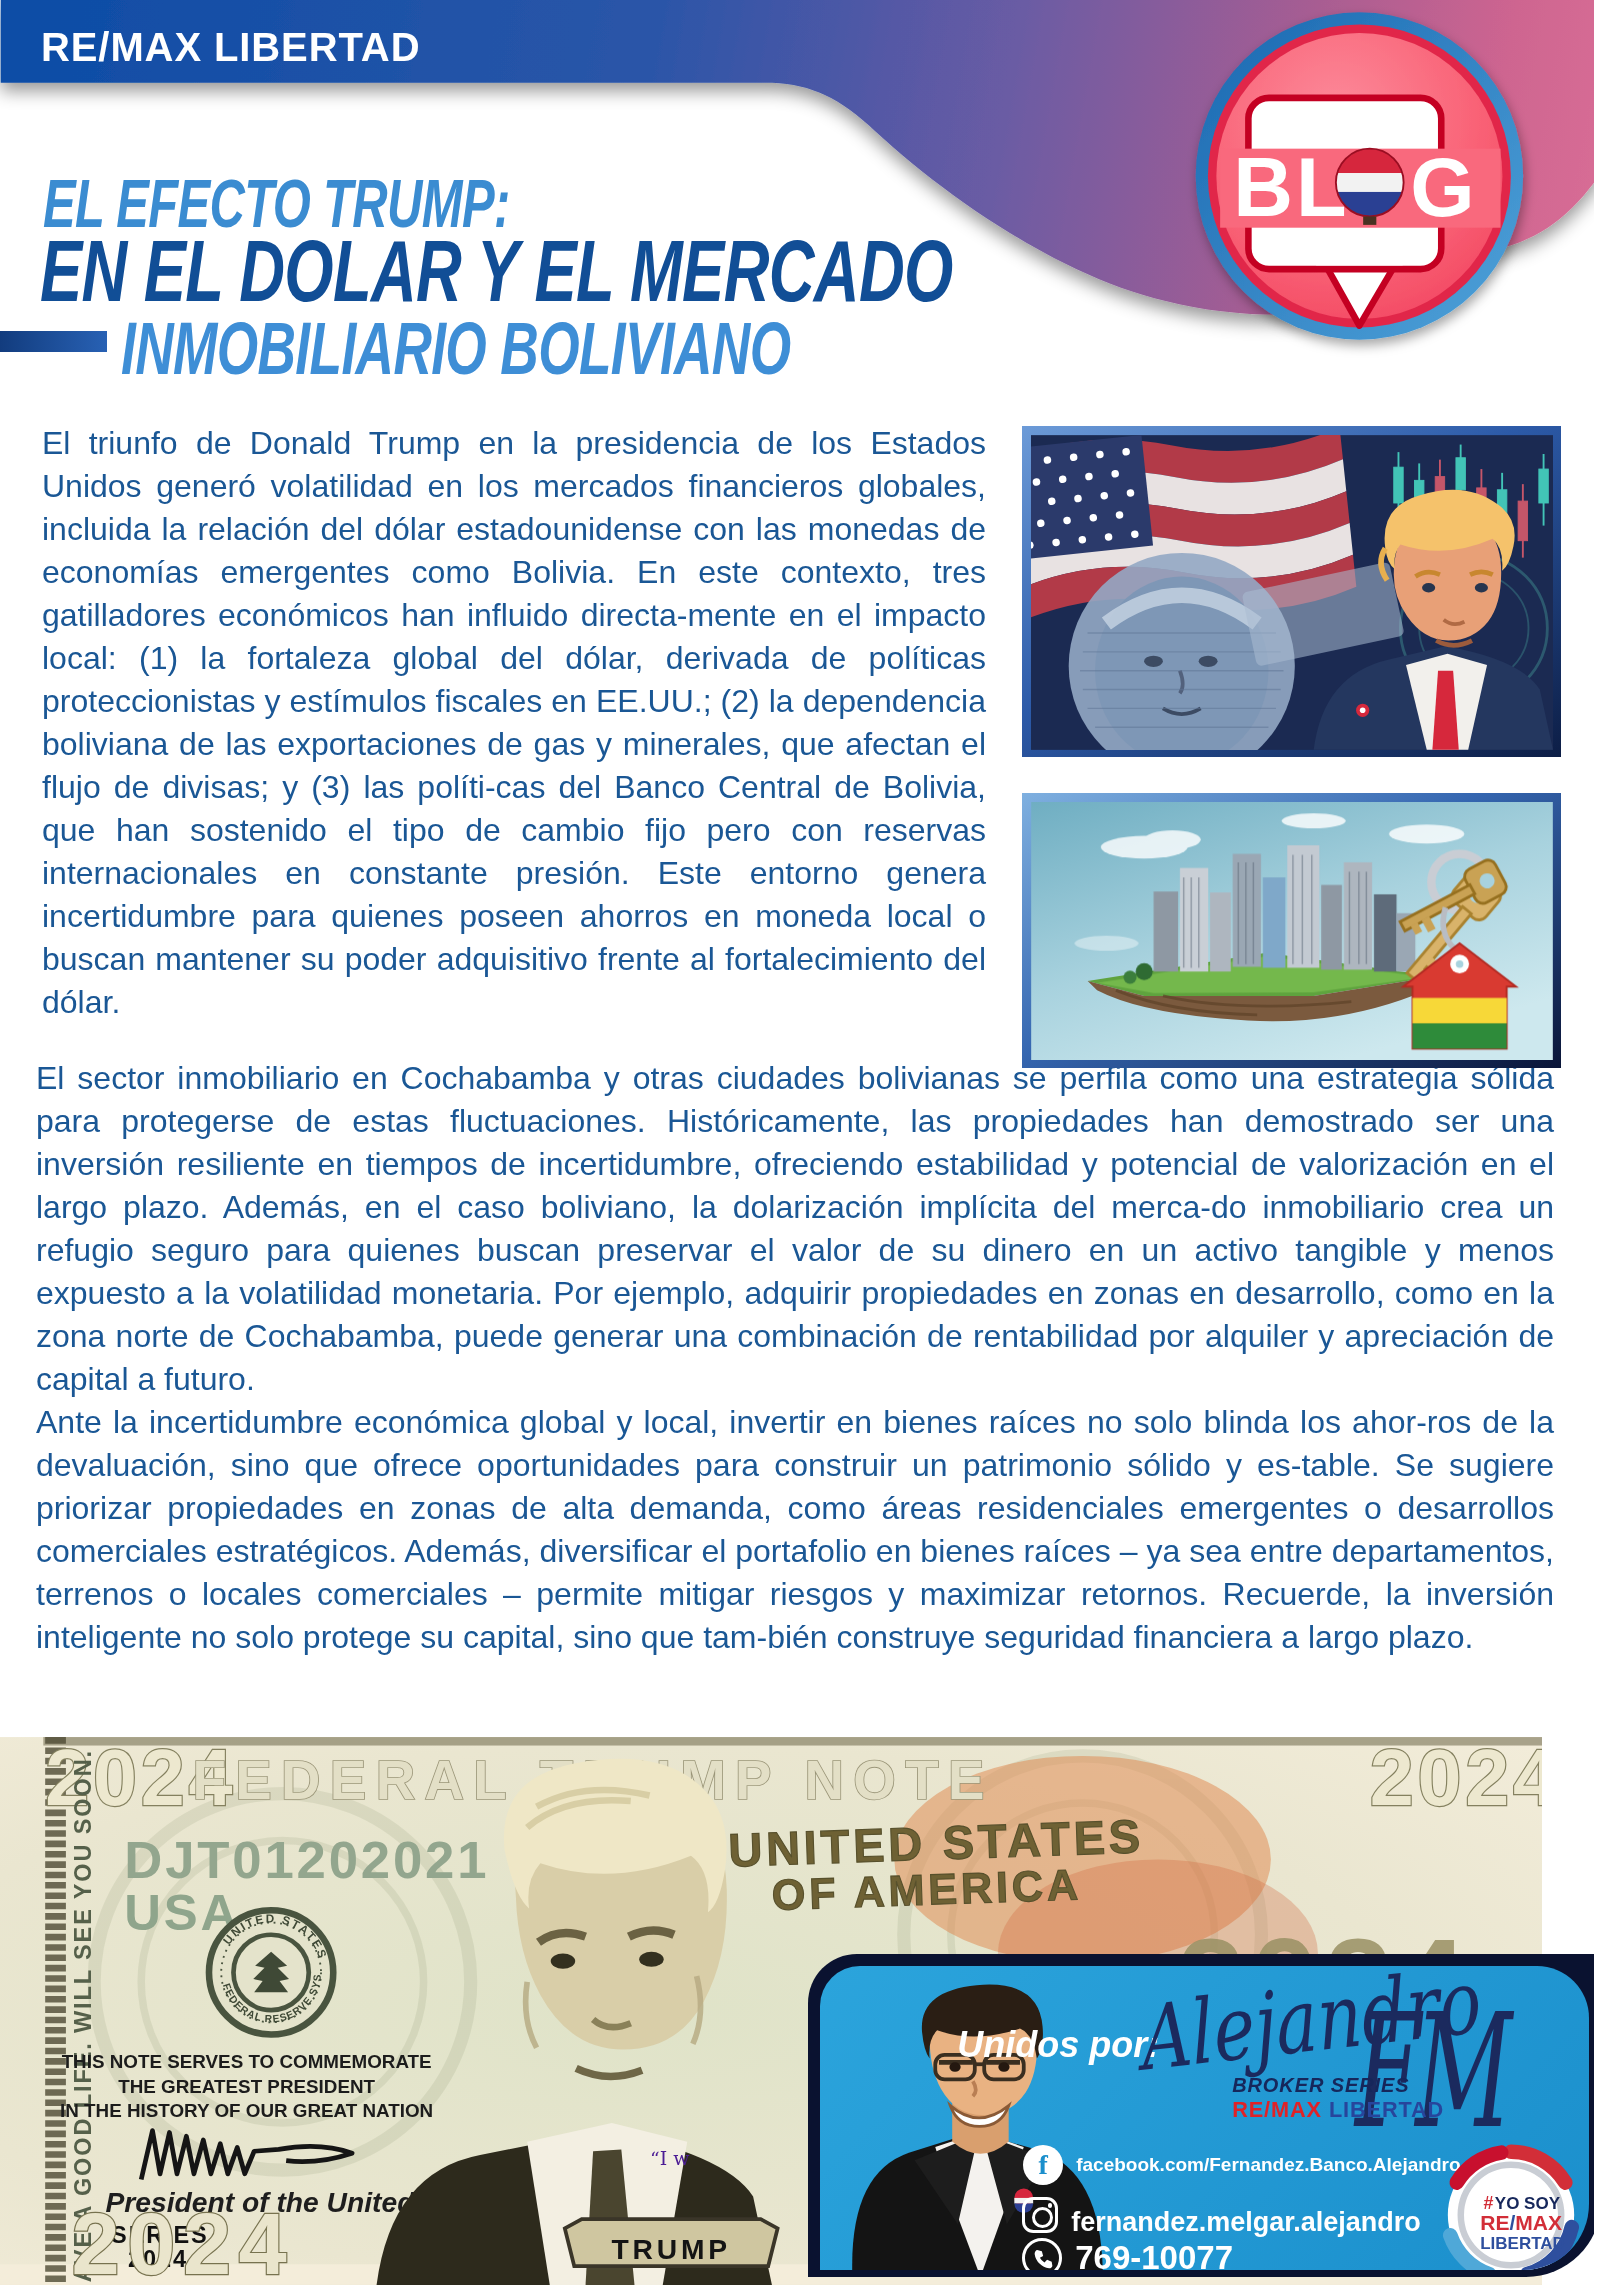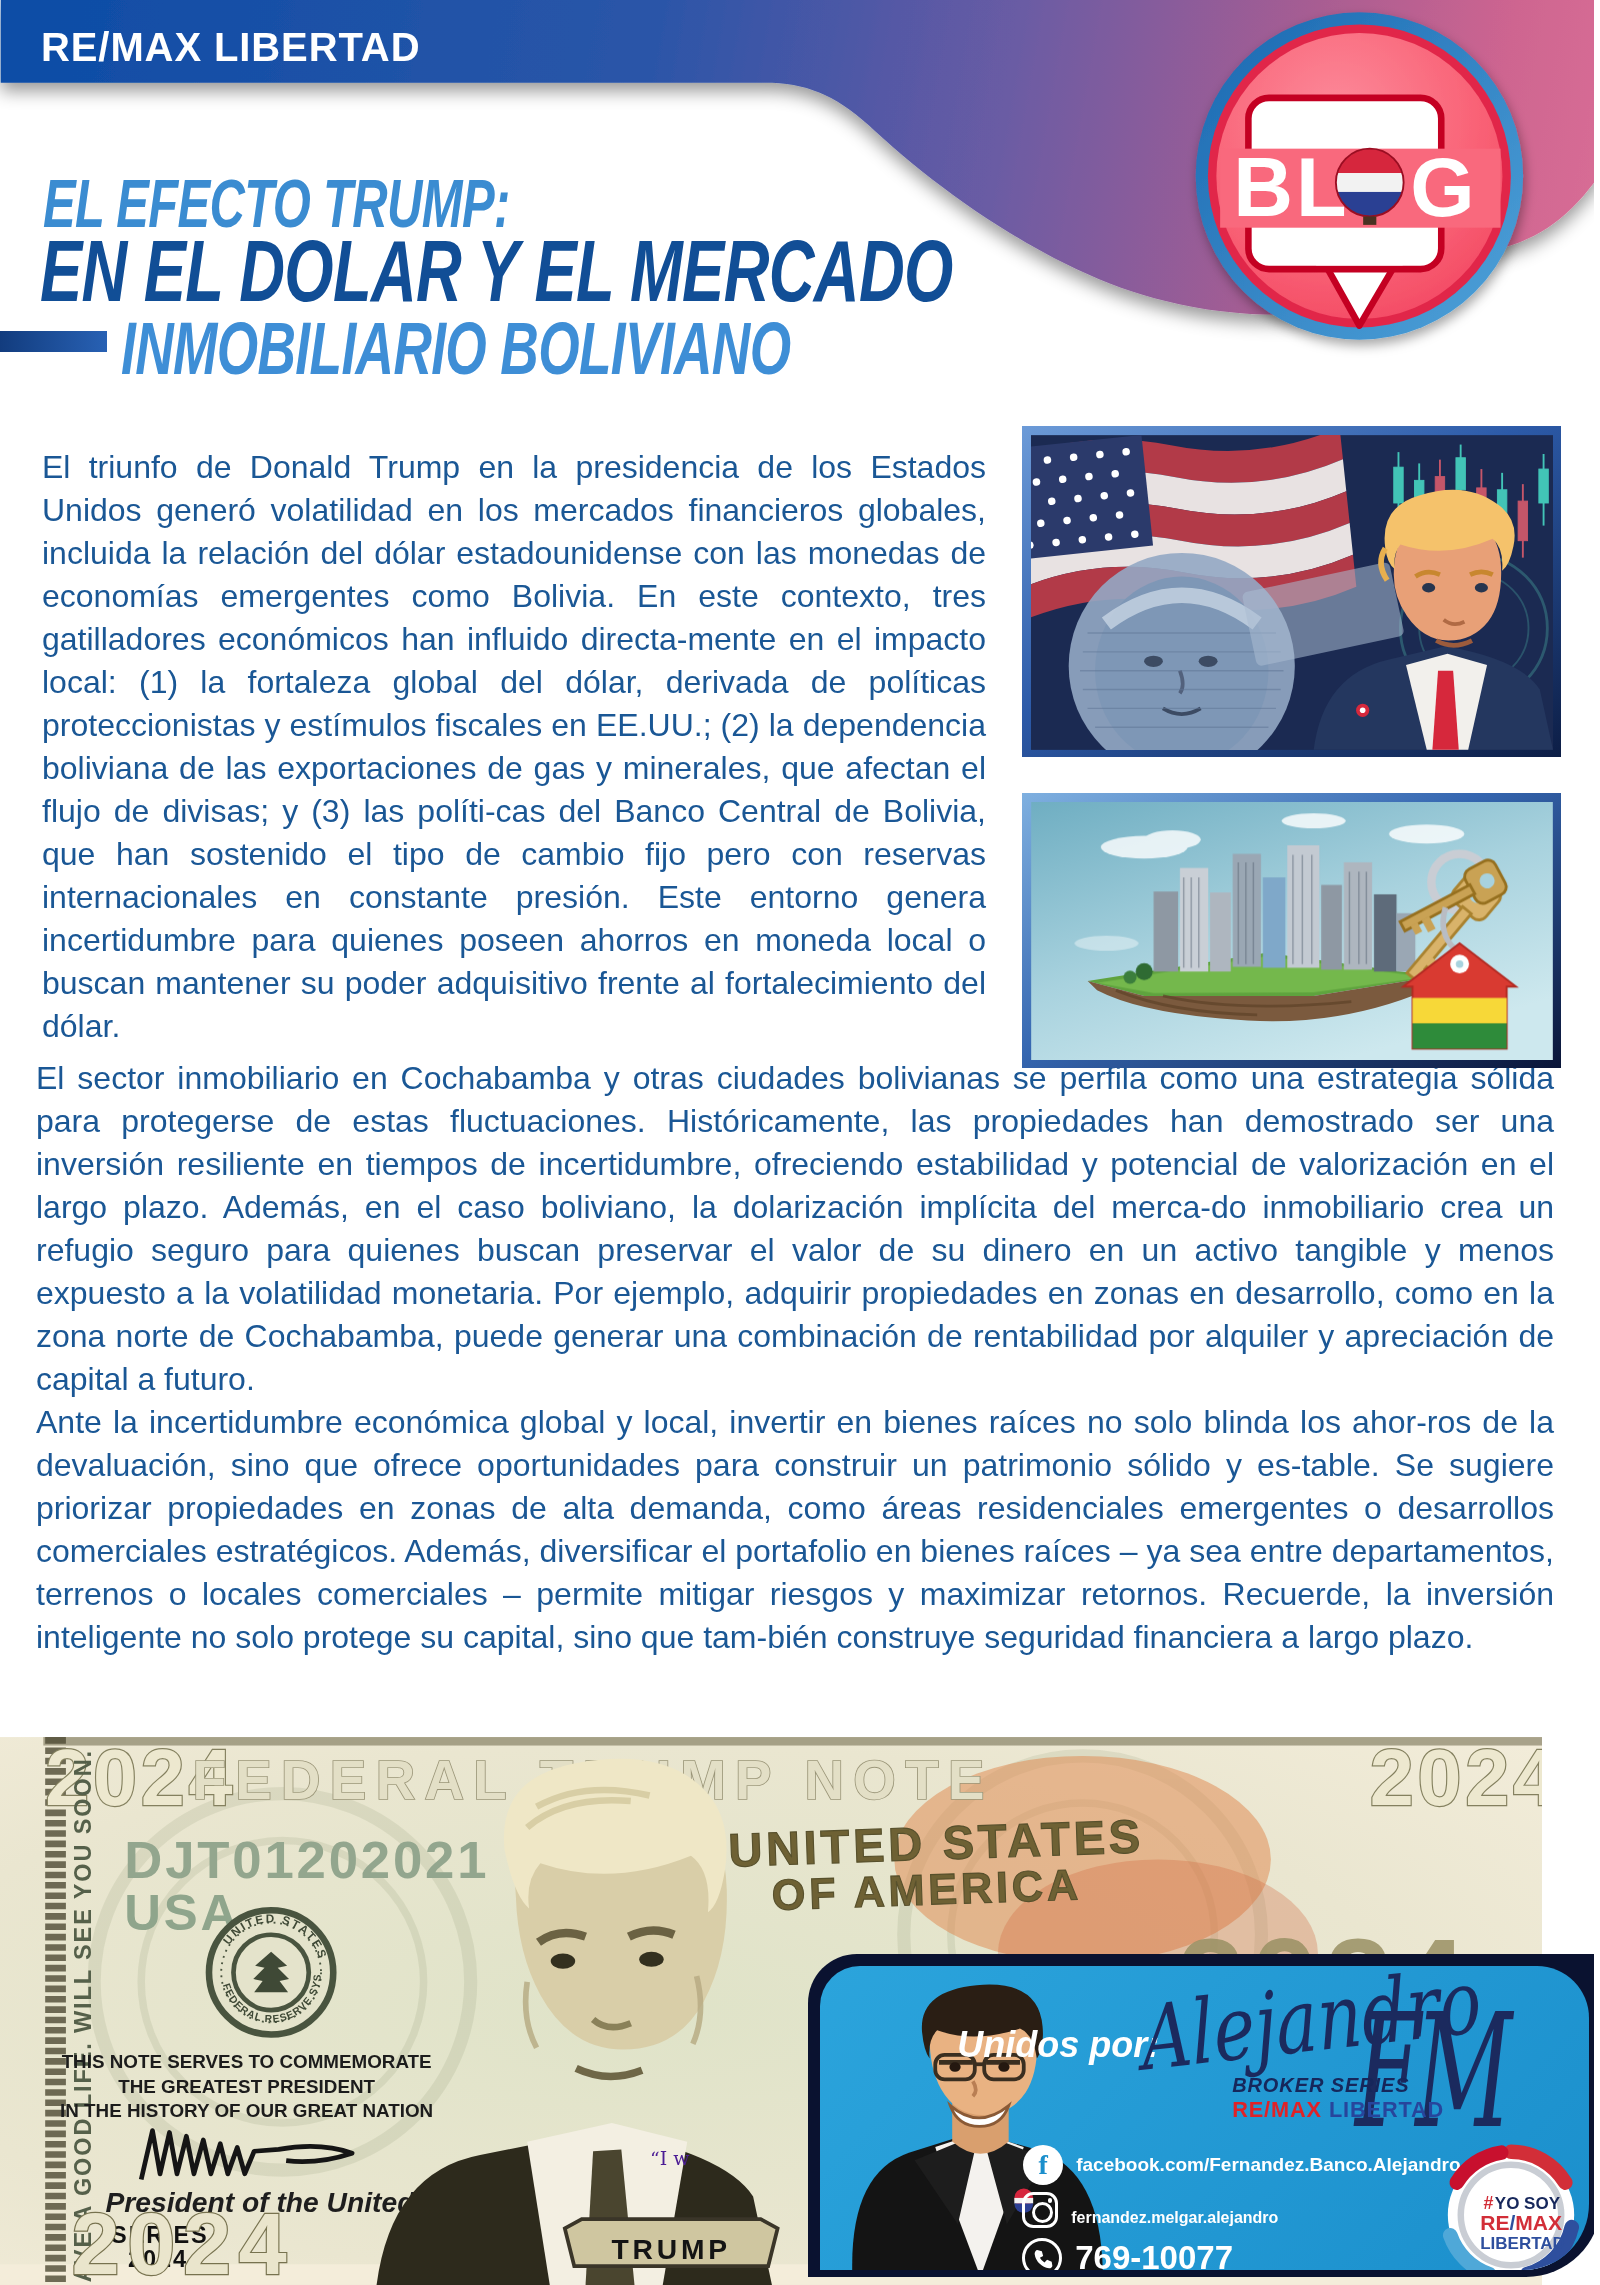--- a/index.html
+++ b/index.html
@@ -14,21 +14,21 @@
   
   .title{font-style:italic;font-weight:800;white-space:nowrap;transform:scaleX(.72);
          transform-origin:left top;letter-spacing:-0.9px;line-height:1;z-index:3;}
   .t1{left:43px;top:169px;font-size:68px;color:#3B8CD1;}
   .t2{left:40px;top:227px;font-size:88px;color:#114E96;}
   .t3{left:121px;top:312px;font-size:74px;color:#3E8ED6;}
   .t3bar{left:0;top:331px;width:107px;height:21px;background:linear-gradient(90deg,#123C7E,#2861B4);}
 
   
   .para{color:#1A5795;font-size:32px;line-height:43px;text-align:justify;margin:0;}
-  .p1{left:42px;top:422px;width:944px;margin-top:24px;}
+  .p1{left:42px;top:422px;width:944px;}
   .p23{left:36px;top:1057px;width:1518px;}
 
   
   .imgframe{padding:8.5px;}
   .frame1{left:1022px;top:426px;width:539px;height:331px;
           background:linear-gradient(150deg,#6C9BD8 0%,#2C5AA8 45%,#0D1E46 100%);box-sizing:border-box;}
   .frame2{left:1022px;top:793px;width:539px;height:275px;
           background:linear-gradient(150deg,#7FB0E0 0%,#3566B0 45%,#0A1538 100%);box-sizing:border-box;}
   .imgframe svg{display:block;}
 
@@ -47,21 +47,21 @@
   .brandline .red{color:#E02227;} .brandline .blue{color:#27459C;}
   .socialrow{display:flex;align-items:center;gap:13px;color:#ffffff;}
   .row-fb{left:203px;top:179px;} .row-ig{left:202px;top:226px;} .row-wa{left:202px;top:272px;}
   .fb-icon{width:40px;height:40px;border-radius:50%;background:#ffffff;display:flex;align-items:center;
         justify-content:center;font-weight:800;font-size:28px;color:#1B8FCC;font-family:"Liberation Serif",serif;}
   .ig-icon{width:36px;height:36px;border:3.8px solid #fff;border-radius:11.3px;position:relative;box-sizing:border-box;}
   .ig-icon i{position:absolute;left:6.6px;top:6.6px;width:15px;height:15px;border:3.8px solid #fff;border-radius:50%;}
   .ig-icon b{position:absolute;right:2.8px;top:2.8px;width:4.7px;height:4.7px;background:#fff;border-radius:50%;}
   .wa-icon{width:40px;height:40px;border:3.8px solid #fff;border-radius:50%;box-sizing:border-box;
         display:flex;align-items:center;justify-content:center;}
-  .fbtext{font-size:19px;font-weight:700;} .igtext{font-size:16px;font-weight:700;margin-top:15px;}
+  .fbtext{font-size:19px;font-weight:700;} .igtext{font-size:27px;font-weight:700;margin-top:15px;}
   .watext{font-size:33px;font-weight:800;}
 
   .badge-wrap{left:610px;top:168px;width:162px;height:162px;}
 
   .quote{left:650px;top:2147px;font-size:19px;font-family:"DejaVu Serif",serif;color:#4c1d95;z-index:5;}
 </style>
 </head>
 <body>
 
 <div class="page">

